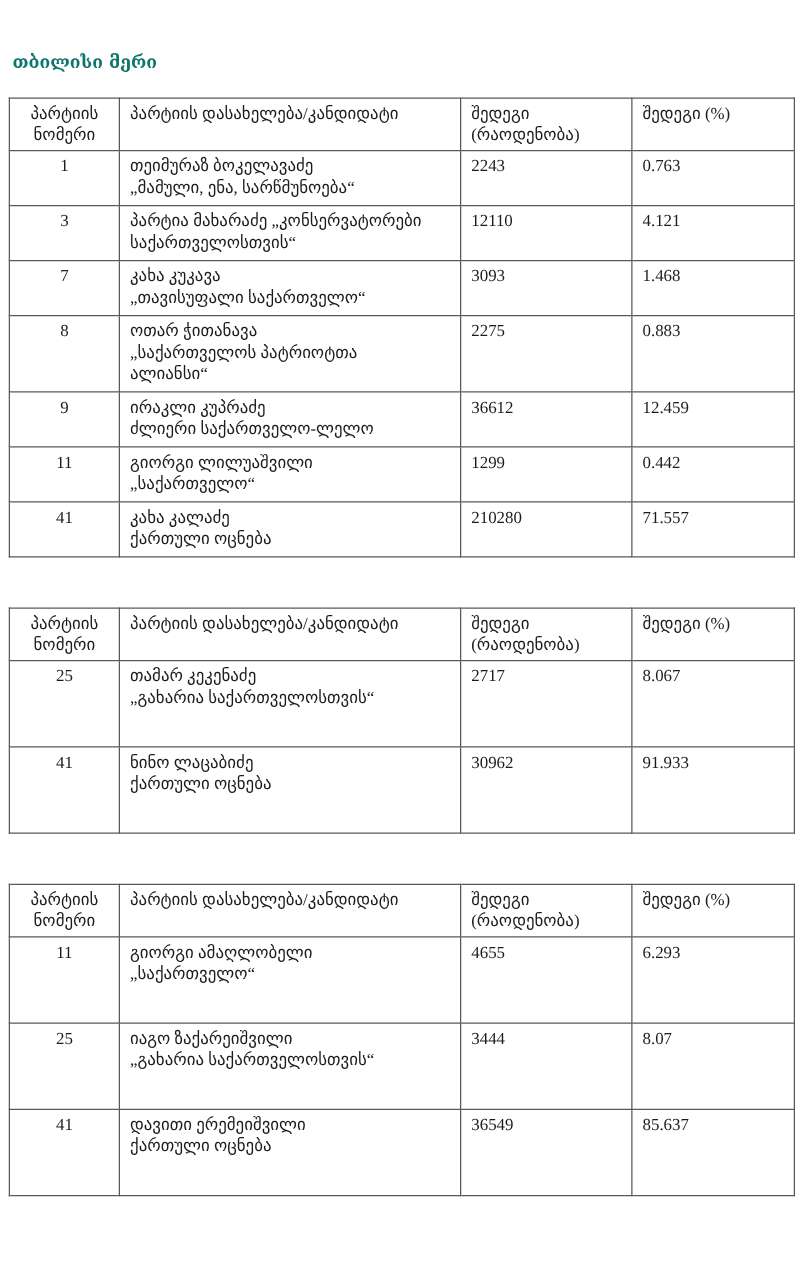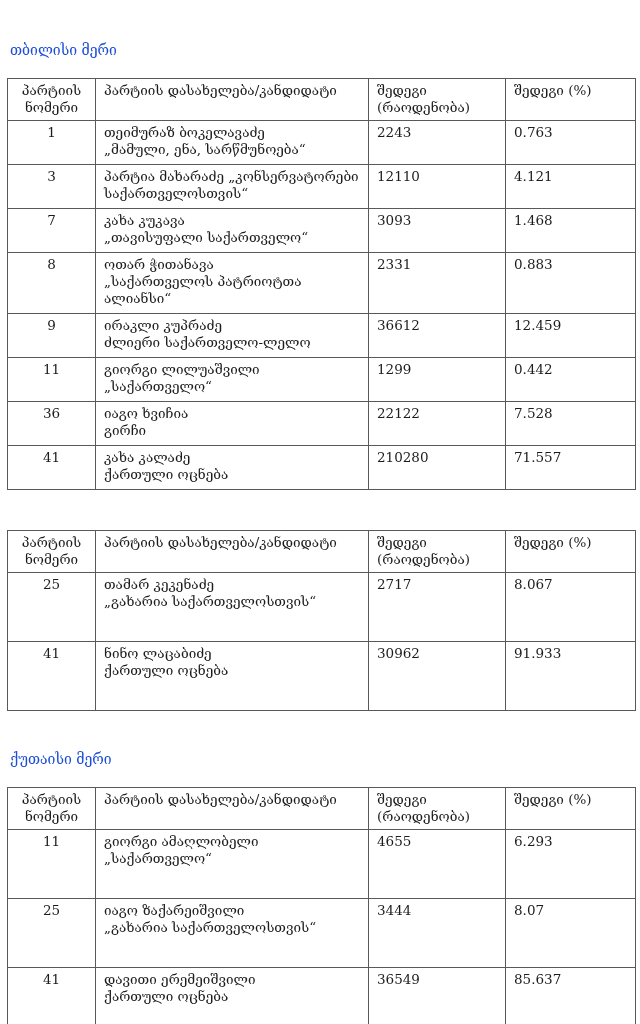--- a/index.html
+++ b/index.html
@@ -14,29 +14,30 @@
     font-family: "DejaVu Serif", "DejaVu Sans", serif;
     color: #1c1c1c;
   }
   .page {
     box-sizing: border-box;
     width: 640px;
     padding: 42px 5px 28px 7px;
   }
   .section-title {
     font-size: 14px;
-    font-weight: normal;
+    font-weight: bold;
     margin: 0 0 20px 3px;
-    color: #1d4ed8;
+    color: #0f766e;
   }
   table.results-table {
     width: 628px;
     border-collapse: collapse;
     table-layout: fixed;
     margin: 0 0 40px 0;
+    font-family: Liberation Serif, serif;
   }
   table.results-table th,
   table.results-table td {
     border: 1px solid #595959;
     font-size: 13.5px;
     font-weight: normal;
     vertical-align: top;
     text-align: left;
     padding: 3px 8px 6px 8px;
     line-height: 17px;
@@ -100,43 +101,36 @@
       <td>კახა კუკავა
 „თავისუფალი საქართველო“</td>
       <td>3093</td>
       <td>1.468</td>
     </tr>
     <tr>
       <td class="c-num">8</td>
       <td>ოთარ ჭითანავა
 „საქართველოს პატრიოტთა
 ალიანსი“</td>
-      <td>2331</td>
+      <td>2275</td>
       <td>0.883</td>
     </tr>
     <tr>
       <td class="c-num">9</td>
       <td>ირაკლი კუპრაძე
 ძლიერი საქართველო-ლელო</td>
       <td>36612</td>
       <td>12.459</td>
     </tr>
     <tr>
       <td class="c-num">11</td>
       <td>გიორგი ლილუაშვილი
 „საქართველო“</td>
       <td>1299</td>
       <td>0.442</td>
-    </tr>
-    <tr>
-      <td class="c-num">36</td>
-      <td>იაგო ხვიჩია
-გირჩი</td>
-      <td>22122</td>
-      <td>7.528</td>
     </tr>
     <tr>
       <td class="c-num">41</td>
       <td>კახა კალაძე
 ქართული ოცნება</td>
       <td>210280</td>
       <td>71.557</td>
     </tr>
   </tbody>
     </table>
@@ -167,21 +161,20 @@
     <tr>
       <td class="c-num">41</td>
       <td>ნინო ლაცაბიძე
 ქართული ოცნება</td>
       <td>30962</td>
       <td>91.933</td>
     </tr>
   </tbody>
     </table>
 
-  <p class="section-title">ქუთაისი მერი</p>
   <table class="results-table spacious">
     <colgroup>
         <col class="w-num">
         <col class="w-name">
         <col class="w-cnt">
         <col class="w-pct">
       </colgroup>
     <tbody>
         <tr>
       <th class="c-num">პარტიის

